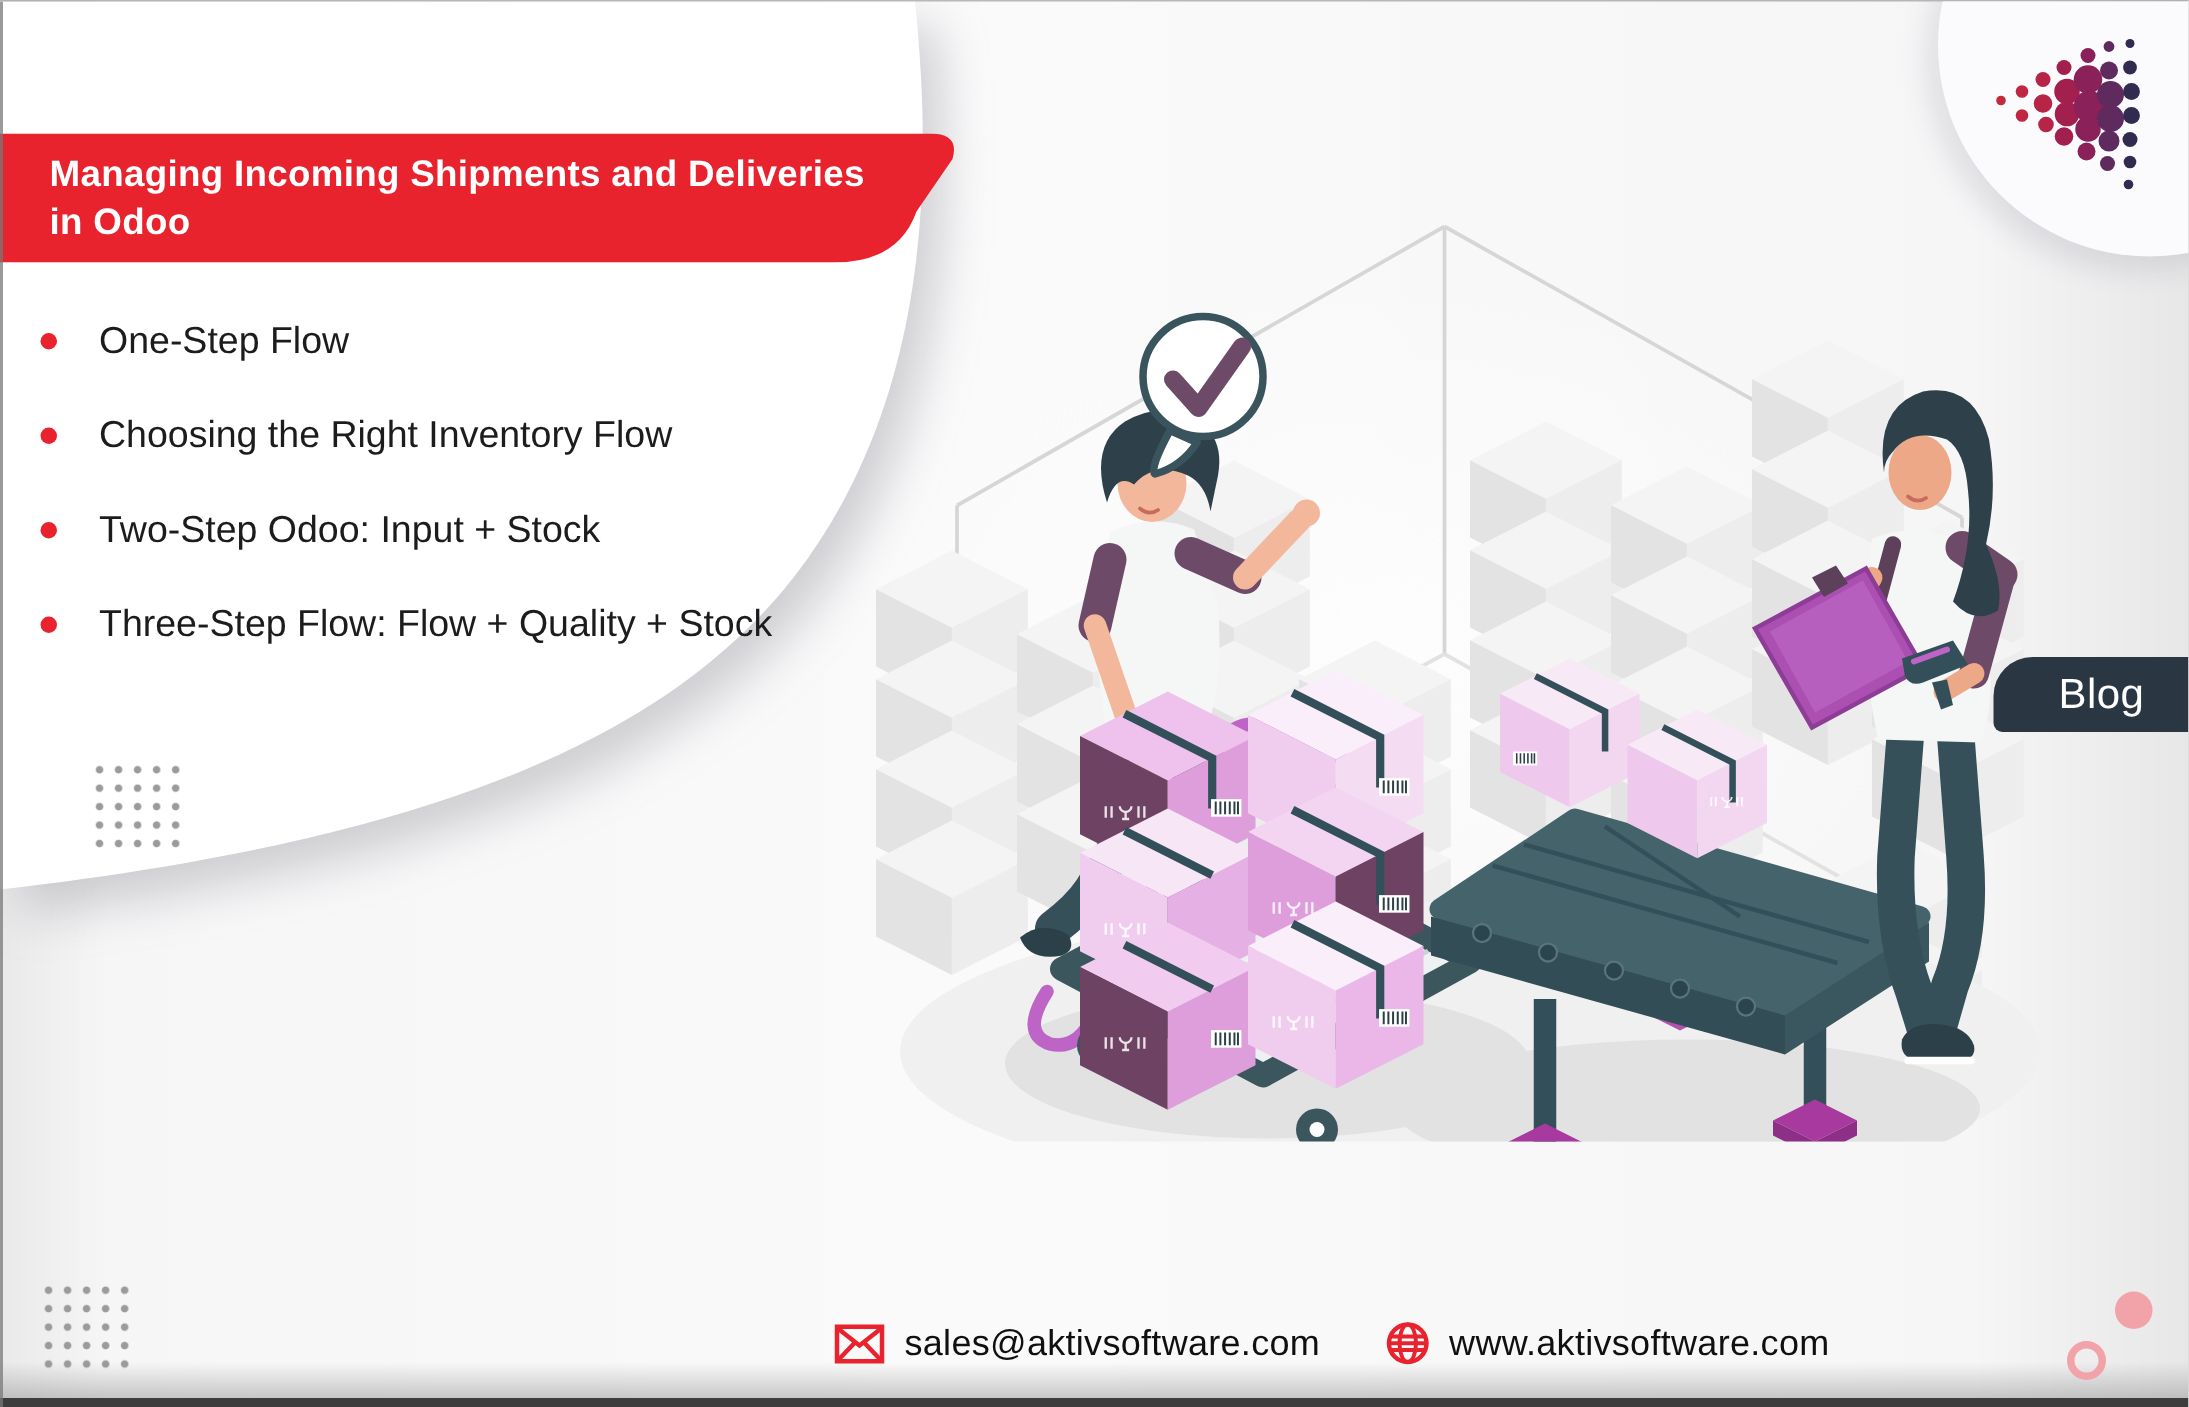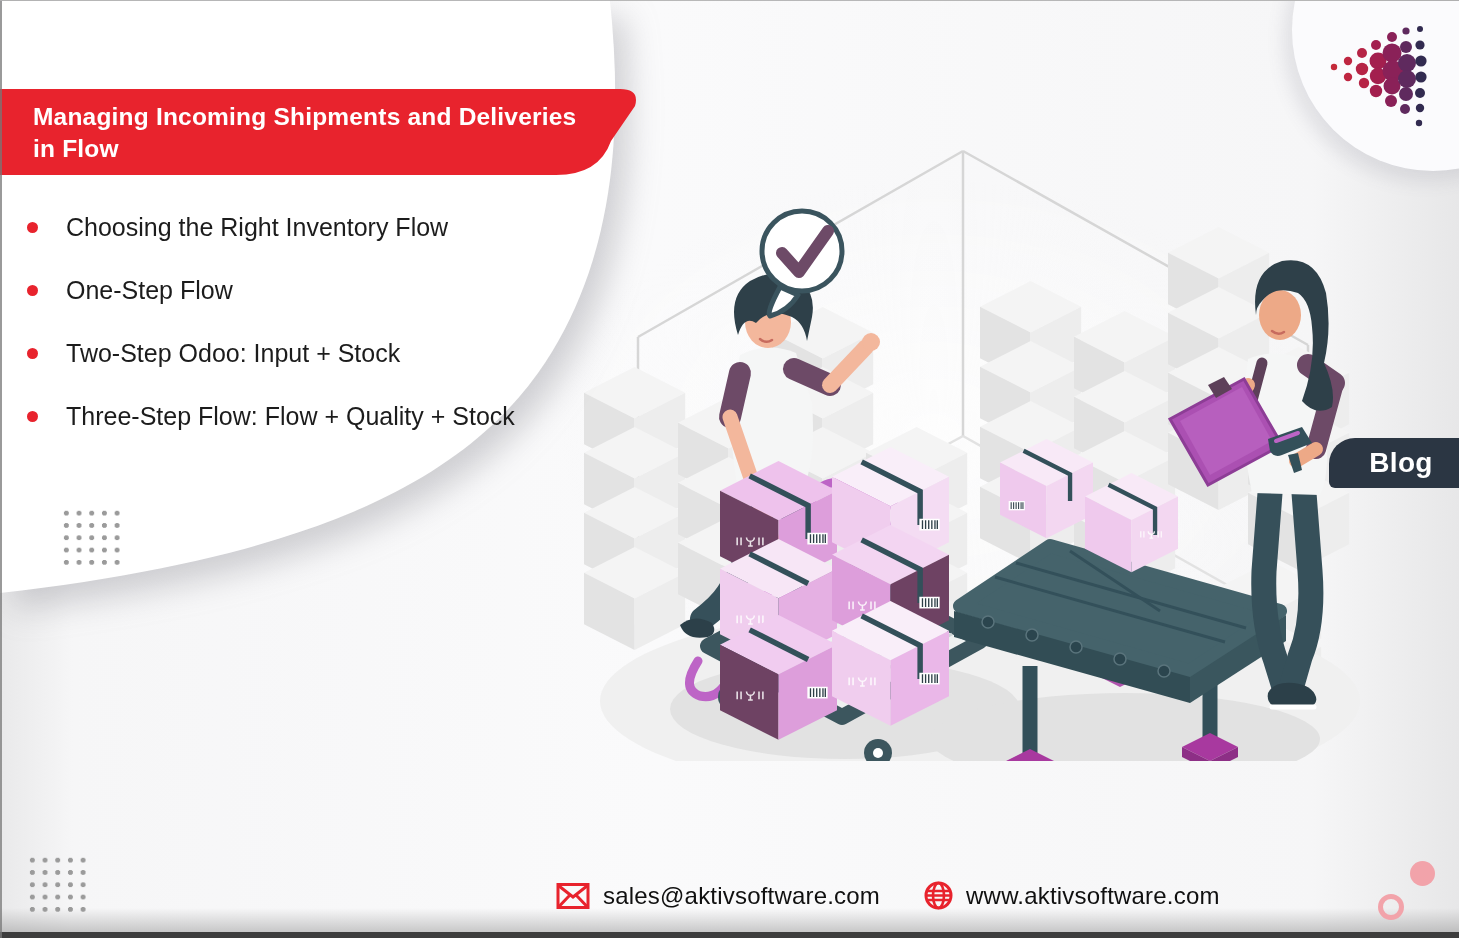--- a/index.html
+++ b/index.html
@@ -36,21 +36,21 @@
   .dot-grid{position:absolute;width:63px;height:61px;z-index:8;
     background-image:radial-gradient(circle,#9b9b9b 2.2px,rgba(155,155,155,0) 2.8px);
     background-size:12.7px 12.3px;background-position:0 0;}
   .dot-grid.mid{left:60px;top:506px;}
   .dot-grid.bottom{left:26px;top:853px;z-index:9;}
 
   
   .blog-badge{position:absolute;right:0;top:437px;width:130px;height:50px;background:#2b3643;
     border-radius:26px 0 0 6px;display:flex;align-items:center;justify-content:center;
     padding-left:14px;box-sizing:border-box;z-index:9;cursor:pointer;}
-  .blog-badge span{color:#fff;font-weight:bold;font-size:28px;letter-spacing:.3px;}
+  .blog-badge span{color:#fff;font-weight:normal;font-size:28px;letter-spacing:.3px;}
 
   
   .footer{position:absolute;left:556px;top:880px;display:flex;align-items:center;gap:14px;z-index:12;}
   .footer .item{display:flex;align-items:center;gap:13px;text-decoration:none;color:#101010;}
   .footer .item + .item{margin-left:30px;}
   .footer .label{font-size:24px;color:#101010;letter-spacing:.2px;}
 
   
   .pink-circle{position:absolute;left:1410px;top:860px;width:25px;height:25px;border-radius:50%;background:#f2a3aa;z-index:12;}
   .pink-ring{position:absolute;left:1378px;top:893px;width:16px;height:16px;border-radius:50%;border:5px solid #f2a3aa;z-index:12;}
@@ -342,27 +342,27 @@
   <svg class="card-shape" width="680" height="620" viewBox="0 0 680 620" xmlns="http://www.w3.org/2000/svg">
     <path d="M0,0 L610,0 C623,125 616,262 538,372 C455,488 295,558 0,592 Z" fill="#ffffff"></path>
   </svg>
 
   <div class="banner">
     <svg width="660" height="86" viewBox="0 0 660 86" xmlns="http://www.w3.org/2000/svg">
       <path d="M0,0 L620,0 Q640,0 635,17 L611,52 Q599,86 556,86 L0,86 Z" fill="#e8232d"></path>
     </svg>
     <div class="banner-text">
       <div>Managing Incoming Shipments and Deliveries</div>
-      <div>in Flow</div>
+      <div>in Odoo</div>
     </div>
   </div>
 
   <ul class="bullets">
+    <li><span class="dot"></span><span>One-Step Flow</span></li>
     <li><span class="dot"></span><span>Choosing the Right Inventory Flow</span></li>
-    <li><span class="dot"></span><span>One-Step Flow</span></li>
     <li><span class="dot"></span><span>Two-Step Odoo: Input + Stock</span></li>
     <li><span class="dot"></span><span>Three-Step Flow: Flow + Quality + Stock</span></li>
   </ul>
 
   <div class="dot-grid mid"></div>
   <div class="dot-grid bottom"></div>
 
   <div class="blog-badge">
     <span>Blog</span>
   </div>

